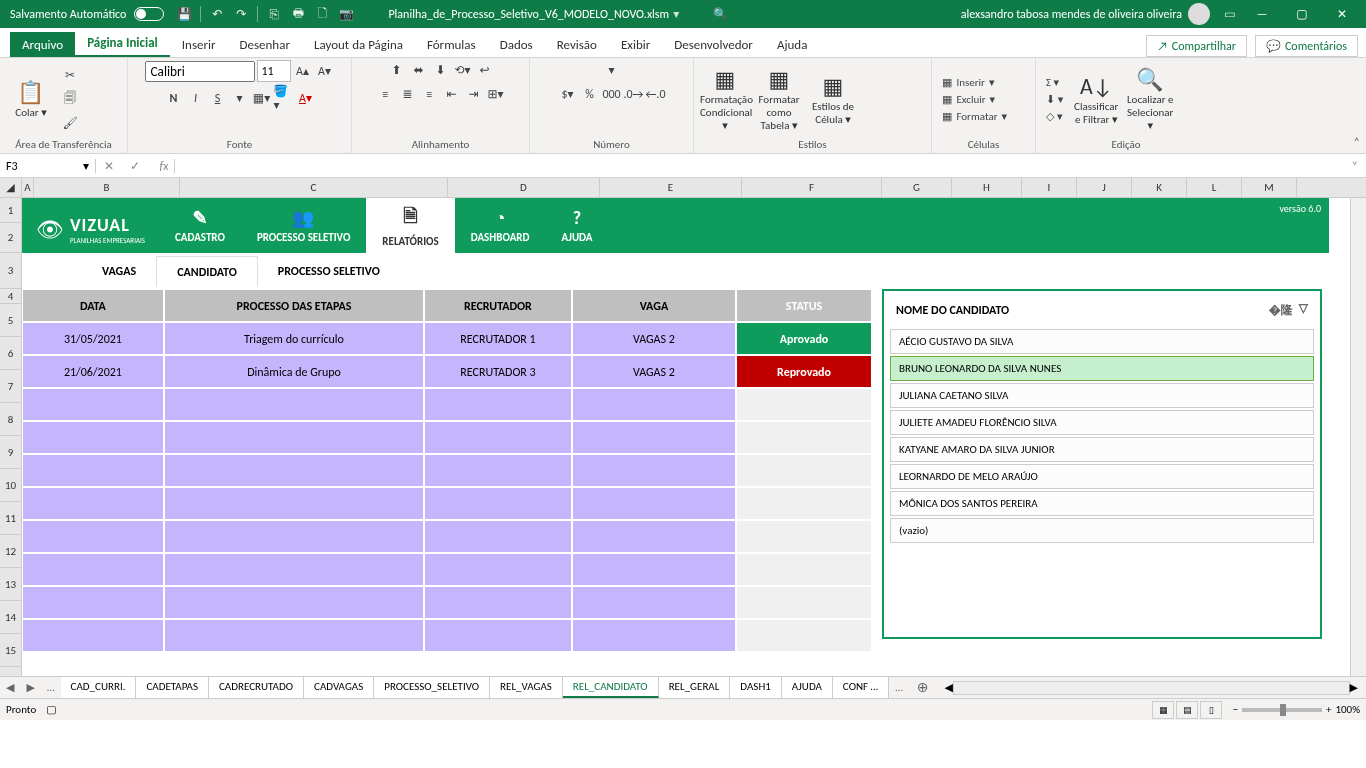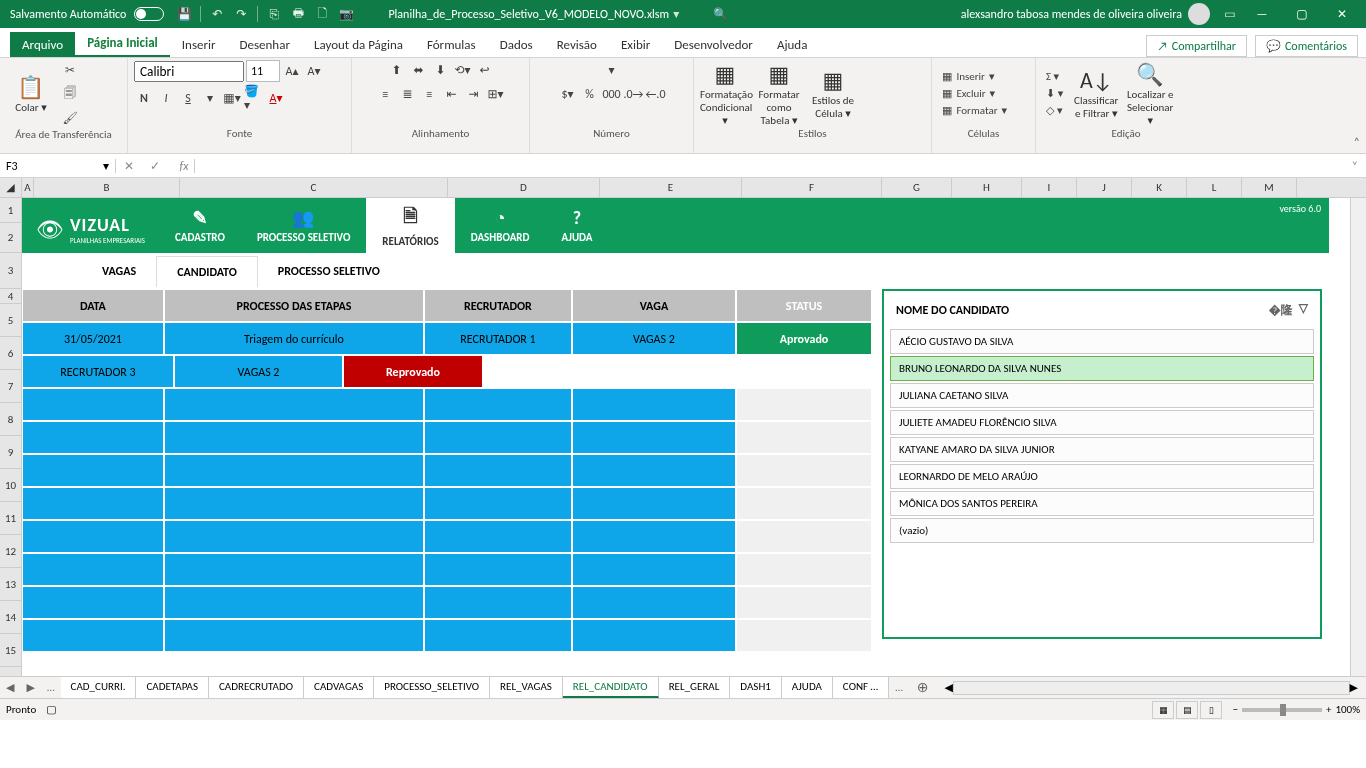--- a/index.html
+++ b/index.html
@@ -24,37 +24,37 @@
 .ribbon-tabs .tab { padding: 5px 12px; font-size: 13px; color: #333; cursor: pointer; }
 .ribbon-tabs .tab.file { background: #0f7b46; color: #fff; }
 .ribbon-tabs .tab.active { color: #15803d; border-bottom: 2px solid #0f7b46; font-weight: 600; }
 .ribbon-tabs .right { margin-left: auto; display: flex; gap: 8px; padding-right: 8px; }
 .ribbon-tabs .share-btn { border: 1px solid #ccc; padding: 3px 10px; font-size: 12px; color: #0f7b46; cursor: pointer; display: flex; align-items: center; gap: 4px; }
 
 
 .ribbon { height: 96px; background: #f3f2f1; border-bottom: 1px solid #d4d4d4; display: flex; position: relative; }
 .ribbon .group { border-right: 1px solid #ddd; display: flex; flex-direction: column; padding: 2px 6px 0; }
 .ribbon .group .controls { flex: 1; display: flex; align-items: center; gap: 4px; }
-.ribbon .group .glabel { text-align: center; font-size: 11px; color: #555; padding-bottom: 13px; }
+.ribbon .group .glabel { text-align: center; font-size: 11px; color: #555; padding-bottom: 2px; }
 .ribbon .btn-big { width: 50px; text-align: center; font-size: 11px; color: #333; cursor: pointer; }
 .ribbon .btn-big .ic { font-size: 22px; display: block; }
 .ribbon .btn-row { display: flex; flex-direction: column; gap: 4px; }
 .ribbon .mini { width: 20px; height: 20px; display: flex; align-items: center; justify-content: center; cursor: pointer; color: #444; font-size: 12px; }
 .ribbon select, .ribbon input.fsize { height: 22px; font-size: 12px; border: 1px solid #bbb; background: #fff; }
 .ribbon input.fsize { width: 34px; text-align: left; padding-left: 4px; }
 .ribbon .font-row { display: flex; gap: 2px; align-items: center; }
 .ribbon .font-sel { width: 110px; padding-left: 4px; }
 .ribbon .style-row { display: flex; gap: 2px; margin-top: 4px; }
 .ribbon .vstack { display: flex; flex-direction: column; gap: 2px; font-size: 11px; color: #444; }
 .ribbon .vstack .item { display: flex; align-items: center; gap: 4px; cursor: pointer; padding: 1px 4px; }
 .ribbon .collapse { position: absolute; right: 6px; bottom: 4px; cursor: pointer; color: #666; }
 
 
 .namebar { height: 24px; border-bottom: 1px solid #d4d4d4; display: flex; align-items: center; background: #fff; }
-.namebar .namebox { width: 116px; border-right: 1px solid #ccc; padding: 0 6px; font-size: 12px; display: flex; align-items: center; justify-content: space-between; }
+.namebar .namebox { width: 96px; border-right: 1px solid #ccc; padding: 0 6px; font-size: 12px; display: flex; align-items: center; justify-content: space-between; }
 .namebar .fx-btns { display: flex; gap: 0; border-right: 1px solid #ccc; }
 .namebar .fx-btns .b { width: 26px; text-align: center; color: #888; cursor: pointer; }
 .namebar .fx { padding-left: 6px; color: #555; font-style: italic; }
 .namebar .formula { flex: 1; padding-left: 8px; }
 
 
 .grid-wrap { display: flex; height: 498px; }
 .rowhdrs { width: 22px; background: #e6e6e6; border-right: 1px solid #ccc; }
 .rowhdrs .rh { height: 33px; border-bottom: 1px solid #ccc; font-size: 11px; color: #333; text-align: center; line-height: 33px; }
 .rowhdrs .rh.ch { height: 20px; line-height: 20px; background: #e6e6e6; }
@@ -75,21 +75,21 @@
 
 .subtabs { height: 36px; display: flex; align-items: center; background: #fff; width: 1307px; }
 .subtabs .st { padding: 8px 20px; font-size: 12px; font-weight: bold; cursor: pointer; }
 .subtabs .st.active { background: #fff; border: 1px solid #ddd; border-bottom: none; }
 
 .data-area { display: flex; width: 1307px; gap: 0; }
 .data-table { width: 850px; }
 .data-table .hdr-row, .data-table .drow { display: flex; height: 33px; }
 .data-table .cell { border: 1px solid #fff; display: flex; align-items: center; justify-content: center; font-size: 12px; }
 .data-table .hdr-row .cell { background: #bfbfbf; font-weight: bold; font-size: 12px; }
-.data-table .drow .cell { background: #0ea5e9; }
+.data-table .drow .cell { background: #c4b5fd; }
 .data-table .cell.c1 { width: 146px; }
 .data-table .cell.c2 { width: 268px; }
 .data-table .cell.c3 { width: 152px; }
 .data-table .cell.c4 { width: 169px; }
 .data-table .cell.c5 { width: 140px; color: #fff; font-weight: 600; }
 .status-aprovado { background: #0f9b5c !important; }
 .status-reprovado { background: #c00000 !important; }
 
 .slicer { margin-left: 10px; width: 440px; border: 2px solid #0f9b5c; background: #fff; padding: 6px; height: 350px; }
 .slicer .sl-hdr { display: flex; justify-content: space-between; align-items: center; padding: 4px 6px 8px; font-weight: bold; font-size: 12px; }
@@ -159,21 +159,21 @@
       <div class="btn-big"><span class="ic">📋</span><span>Colar</span> ▾</div>
       <div class="btn-row">
         <div class="mini">✂</div>
         <div class="mini">🗐</div>
         <div class="mini">🖌</div>
       </div>
     </div>
     <div class="glabel">Área de Transferência</div>
   </div>
   <div class="group" style="width:224px">
-    <div class="controls" style="flex-direction:column;align-items:flex-start;gap:2px">
+    <div class="controls" style="flex-direction:column;align-items:center;gap:2px">
       <div class="font-row">
         <input class="font-sel" value="Calibri" style="">
         <input class="fsize" value="11" style="">
         <div class="mini">A▴</div>
         <div class="mini">A▾</div>
       </div>
       <div class="style-row">
         <div class="mini">
             <b>N</b>
           </div>
@@ -354,20 +354,22 @@
             </div>
           <div id="tbody">
               <div class="drow">
                 <div class="cell c1">31/05/2021</div>
                 <div class="cell c2">Triagem do currículo</div>
                 <div class="cell c3">RECRUTADOR 1</div>
                 <div class="cell c4">VAGAS 2</div>
                 <div class="cell c5 status-aprovado">Aprovado</div>
               </div>
               <div class="drow">
+                <div class="cell c1">21/06/2021</div>
+                <div class="cell c2">Dinâmica de Grupo</div>
                 <div class="cell c3">RECRUTADOR 3</div>
                 <div class="cell c4">VAGAS 2</div>
                 <div class="cell c5 status-reprovado">Reprovado</div>
               </div>
               <div class="drow">
                 <div class="cell c1"></div>
                 <div class="cell c2"></div>
                 <div class="cell c3"></div>
                 <div class="cell c4"></div>
                 <div class="cell c5" style="background: rgb(240, 240, 240);"></div>

